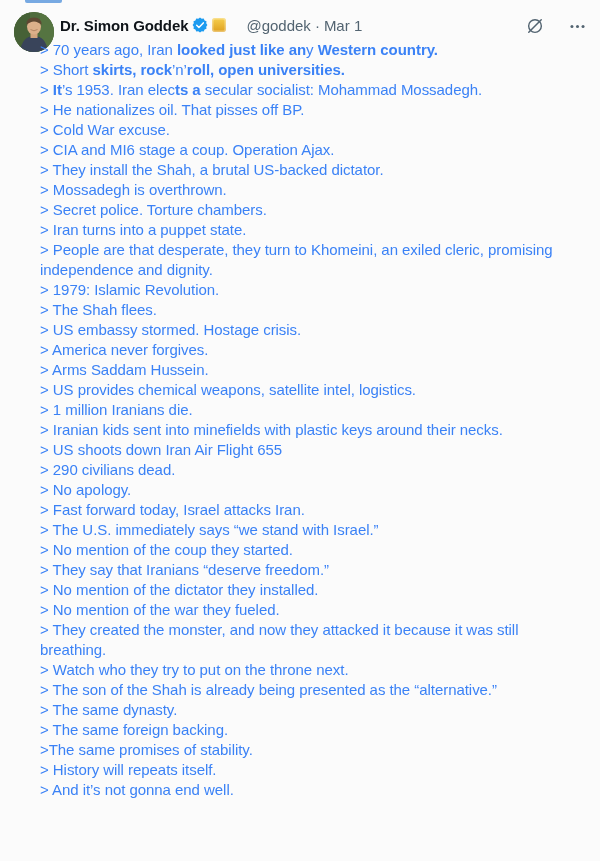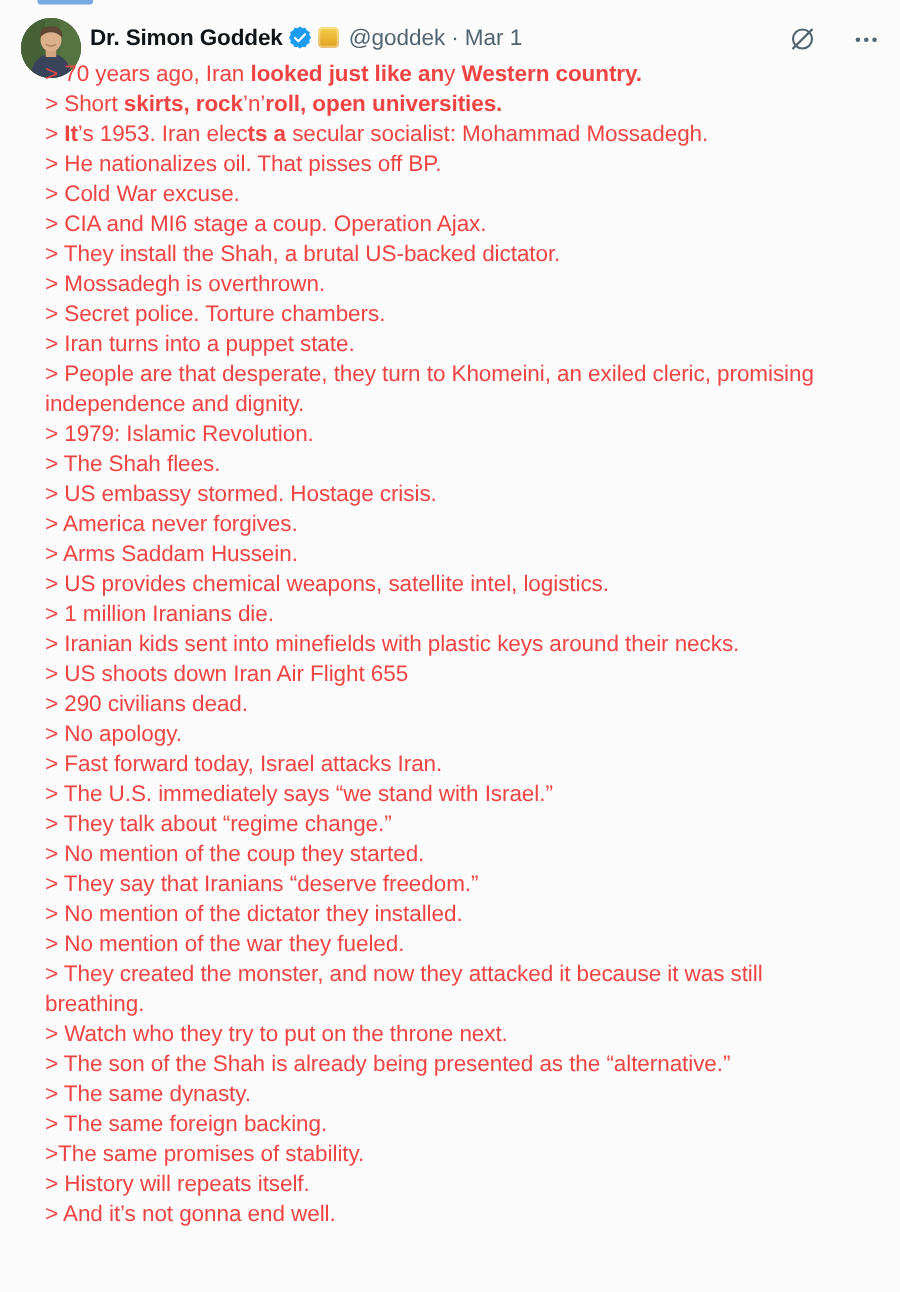--- a/index.html
+++ b/index.html
@@ -30,34 +30,34 @@
     font-size: 15px; white-space: nowrap;
   }
   .display-name { font-weight: 700; color: #0f1419; letter-spacing: -0.1px; cursor: pointer; }
   .badge { display: inline-flex; align-items: center; justify-content: center; }
   .gold-badge {
     width: 14px; height: 14px; border-radius: 3px;
     background: linear-gradient(180deg, var(--gold-light, #f6cf4e) 0%, var(--gold-dark, #dfa01e) 100%);
     box-shadow: inset 0 0 0 1.5px rgba(255,255,255,0.35);
   }
   .muted { color: #536471; font-weight: 400; }
-  .handle-group { display: flex; align-items: center; gap: 4px; margin-left: 2px; }
+  .handle-group { display: flex; align-items: center; gap: 4px; margin-left: 16px; }
   .handle-group .clickable { cursor: pointer; }
 
   .actions {
     position: absolute; right: 13px; top: 16px;
     display: flex; align-items: center; gap: 22px;
   }
   .action-btn { width: 20px; height: 20px; cursor: pointer; display: flex; align-items: center; justify-content: center; }
   .action-btn svg { display: block; }
 
   .tweet-body {
-    position: absolute; left: 30px; top: 40px; width: 545px;
+    position: absolute; left: 40px; top: 40px; width: 545px;
     font-size: 15px; line-height: 20px; letter-spacing: -0.05px;
-    color: #ef4444;
+    color: #3b82f6;
   }
   .tweet-body p { margin: 0; }
   .tweet-body .b { font-weight: 700; }
 </style>
 </head>
 <body style="background: rgb(251, 251, 251);">
 
 <div id="screen">
 
   <div class="top-artifact"></div>
@@ -125,21 +125,20 @@
       <p><span>&gt; America never forgives.</span></p>
       <p><span>&gt; Arms Saddam Hussein.</span></p>
       <p><span>&gt; US provides chemical weapons, satellite intel, logistics.</span></p>
       <p><span>&gt; 1 million Iranians die.</span></p>
       <p><span>&gt; Iranian kids sent into minefields with plastic keys around their necks.</span></p>
       <p><span>&gt; US shoots down Iran Air Flight 655</span></p>
       <p><span>&gt; 290 civilians dead.</span></p>
       <p><span>&gt; No apology.</span></p>
       <p><span>&gt; Fast forward today, Israel attacks Iran.</span></p>
       <p><span>&gt; The U.S. immediately says “we stand with Israel.”</span></p>
-      <p><span>&gt; They talk about “regime change.”</span></p>
       <p><span>&gt; No mention of the coup they started.</span></p>
       <p><span>&gt; They say that Iranians “deserve freedom.”</span></p>
       <p><span>&gt; No mention of the dictator they installed.</span></p>
       <p><span>&gt; No mention of the war they fueled.</span></p>
       <p><span>&gt; They created the monster, and now they attacked it because it was still breathing.</span></p>
       <p><span>&gt; Watch who they try to put on the throne next.</span></p>
       <p><span>&gt; The son of the Shah is already being presented as the “alternative.”</span></p>
       <p><span>&gt; The same dynasty.</span></p>
       <p><span>&gt; The same foreign backing.</span></p>
       <p><span>&gt;The same promises of stability.</span></p>

